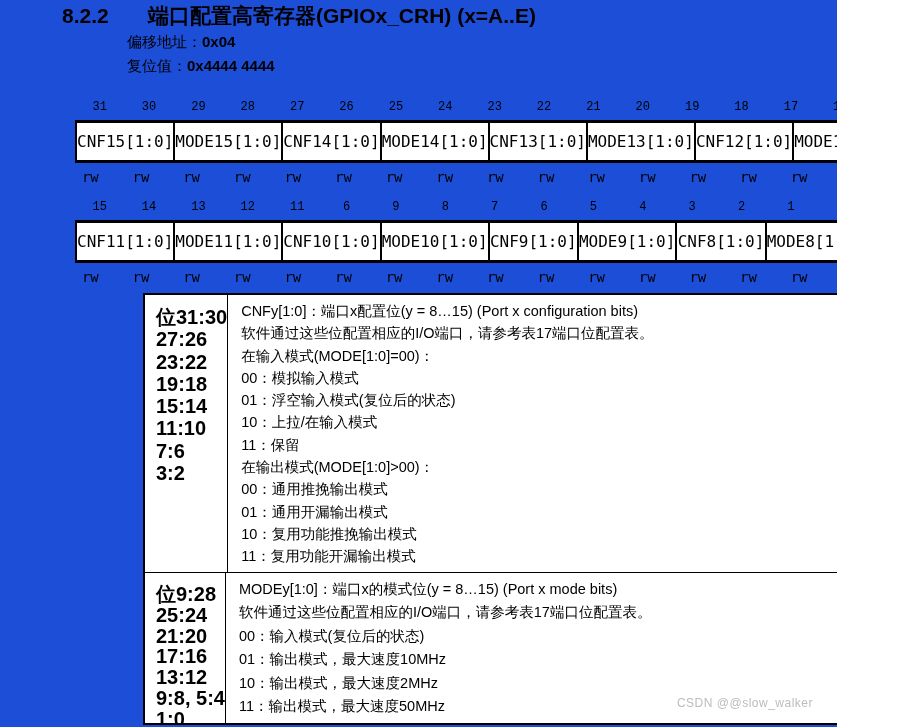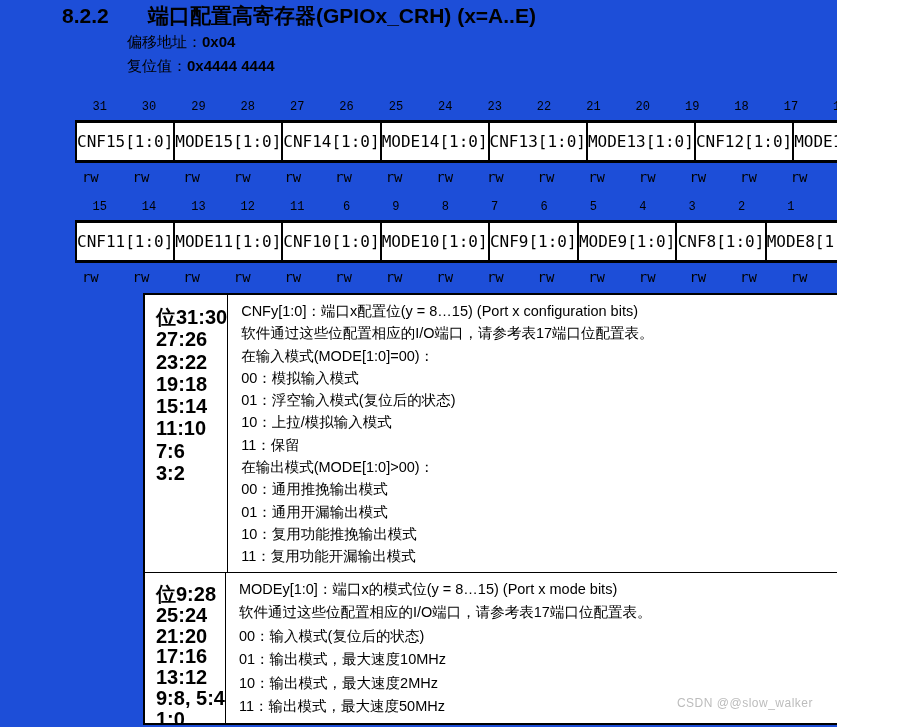--- a/index.html
+++ b/index.html
@@ -171,21 +171,21 @@
           <div class="bits-line">11:10</div>
           <div class="bits-line">7:6</div>
           <div class="bits-line">3:2</div>
         </div>
       <div class="desc-body">
           <div class="desc-line"><span class="b">CNFy[1:0]：</span><span class="">端口x配置位(y = 8…15) (Port x configuration bits)</span></div>
           <div class="desc-line"><span class="">软件通过这些位配置相应的I/O端口，请参考表17端口位配置表。</span></div>
           <div class="desc-line"><span class="">在输入模式(MODE[1:0]=00)：</span></div>
           <div class="desc-line"><span class="b">00：</span><span class="">模拟输入模式</span></div>
           <div class="desc-line"><span class="b">01：</span><span class="">浮空输入模式(复位后的状态)</span></div>
-          <div class="desc-line"><span class="b">10：</span><span class="">上拉/模拟输入模式</span></div>
+          <div class="desc-line"><span class="b">10：</span><span class="">上拉/在输入模式</span></div>
           <div class="desc-line"><span class="b">11：</span><span class="">保留</span></div>
           <div class="desc-line"><span class="">在输出模式(MODE[1:0]&gt;00)：</span></div>
           <div class="desc-line"><span class="b">00：</span><span class="">通用推挽输出模式</span></div>
           <div class="desc-line"><span class="b">01：</span><span class="">通用开漏输出模式</span></div>
           <div class="desc-line"><span class="b">10：</span><span class="">复用功能推挽输出模式</span></div>
           <div class="desc-line"><span class="b">11：</span><span class="">复用功能开漏输出模式</span></div>
         </div>
     </div>
     <div class="desc-row r1">
       <div class="desc-bits">

